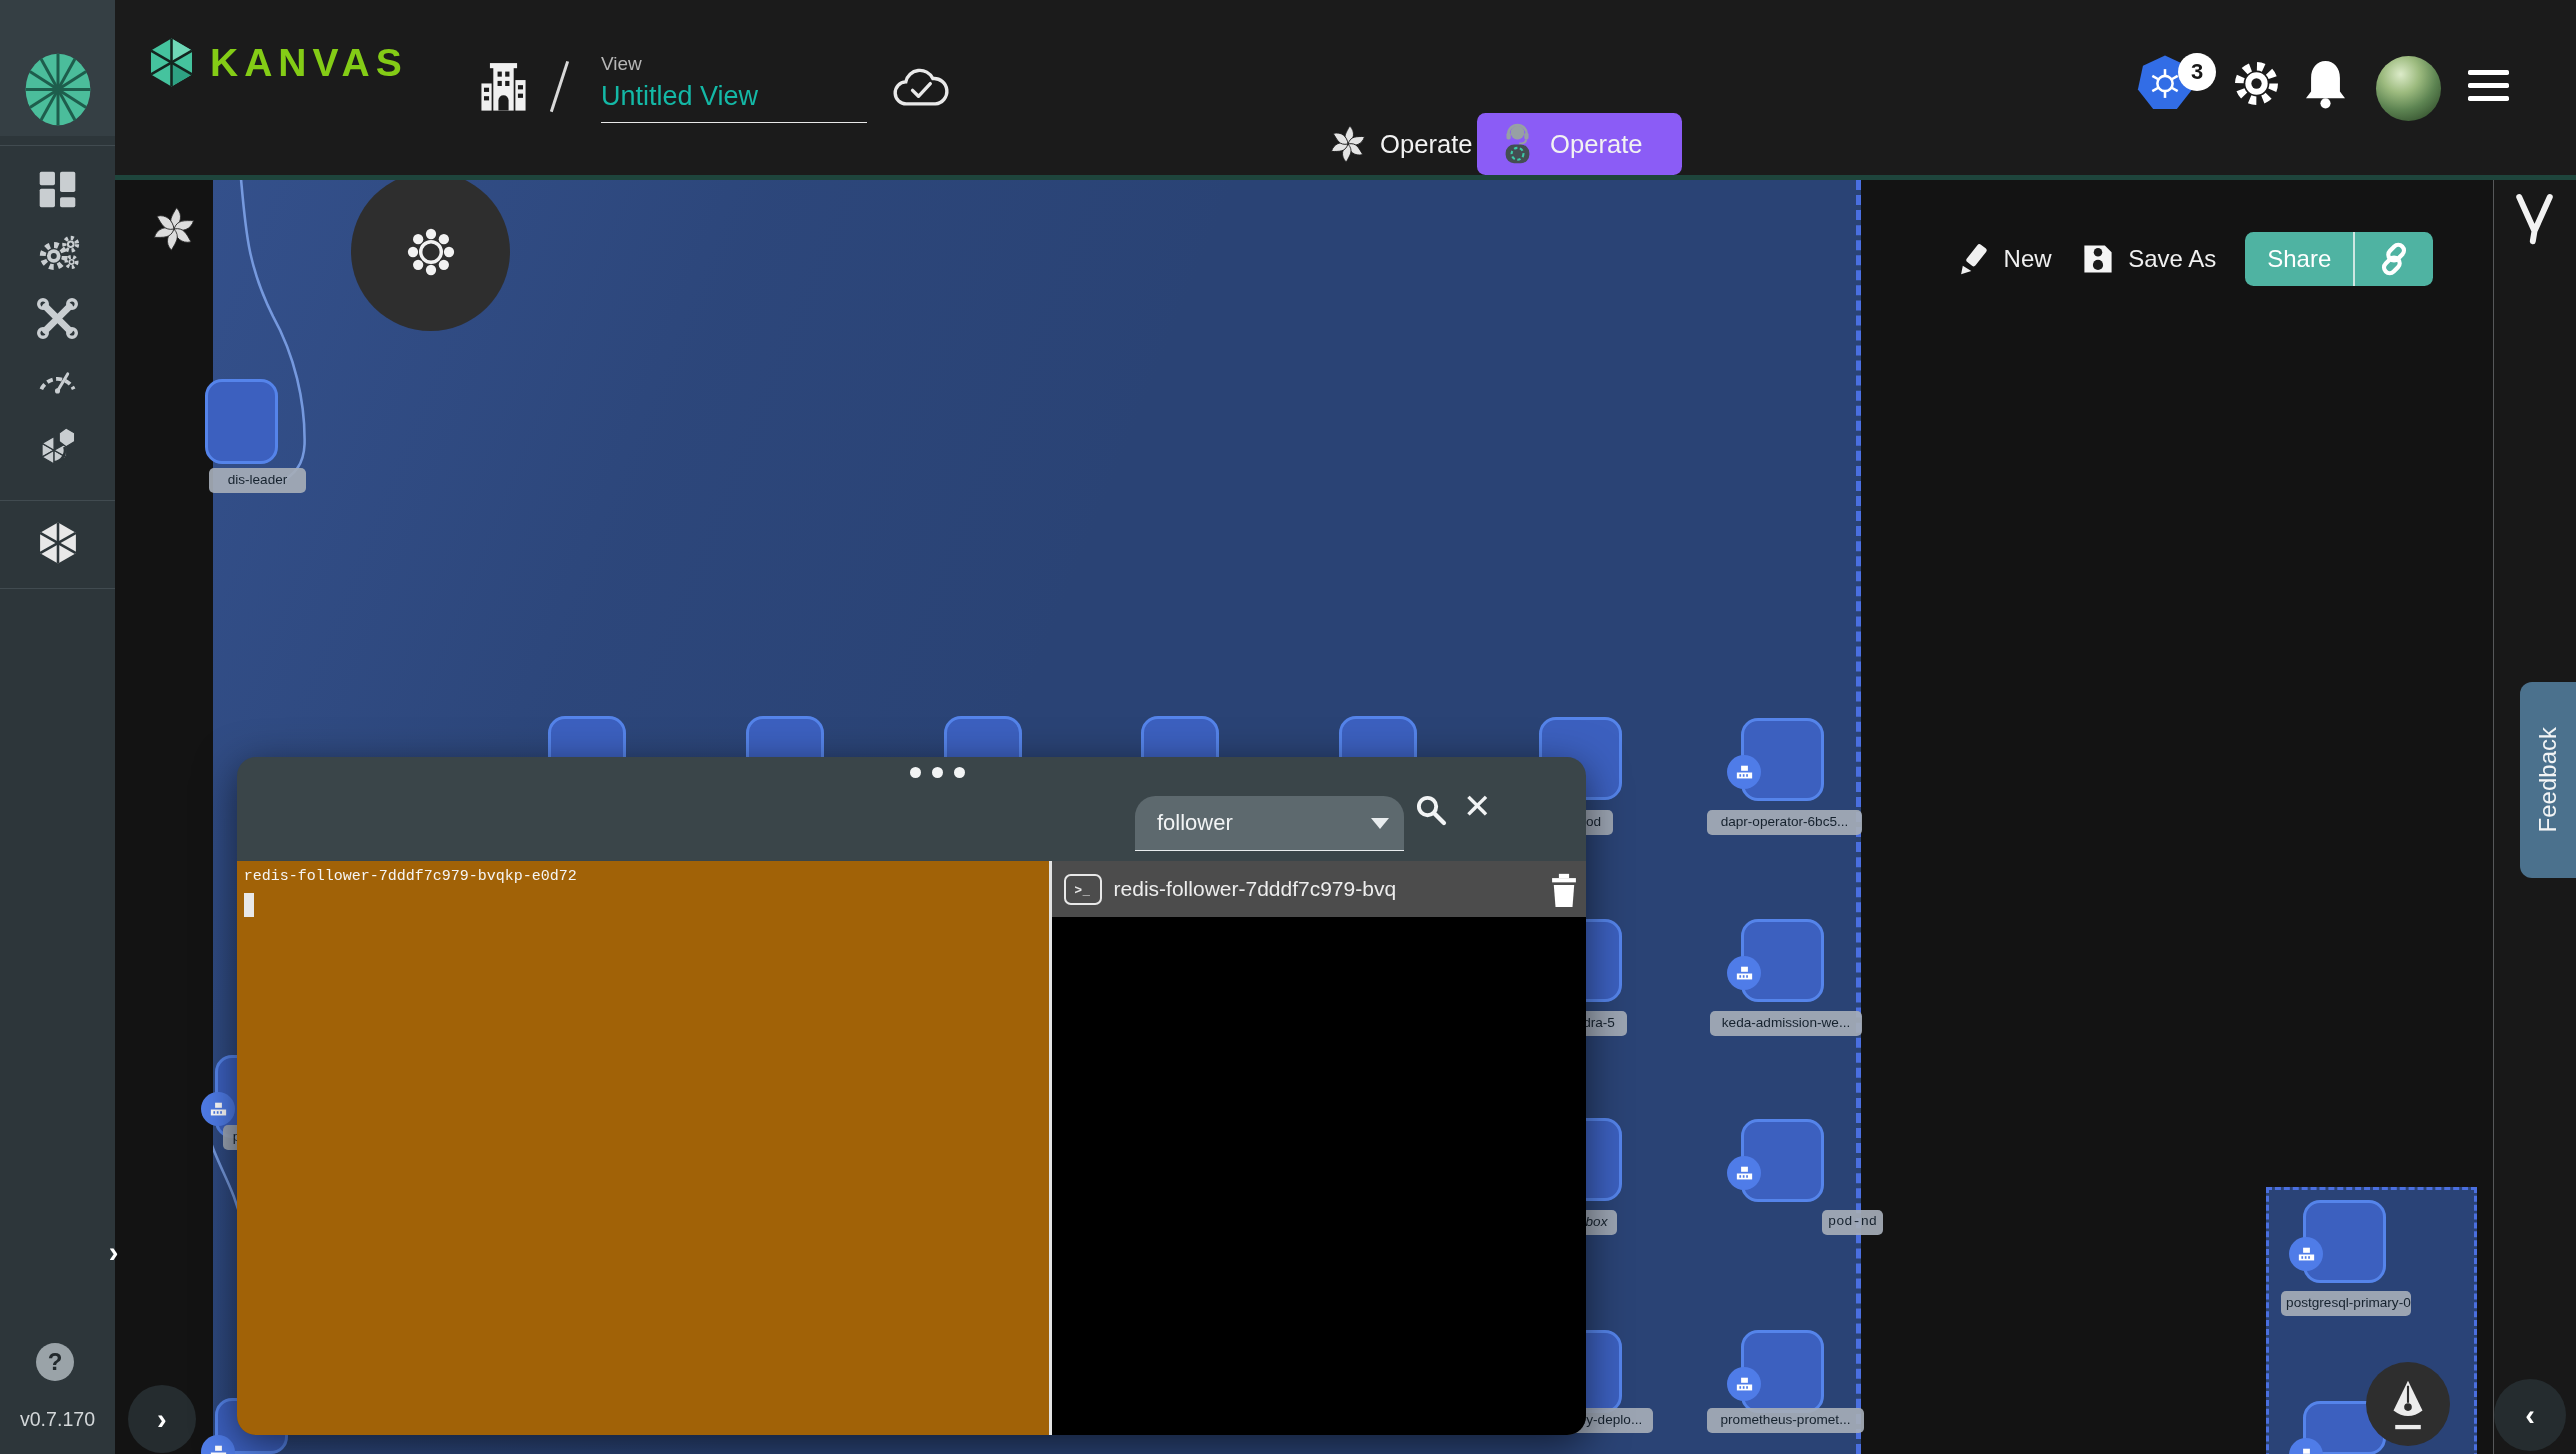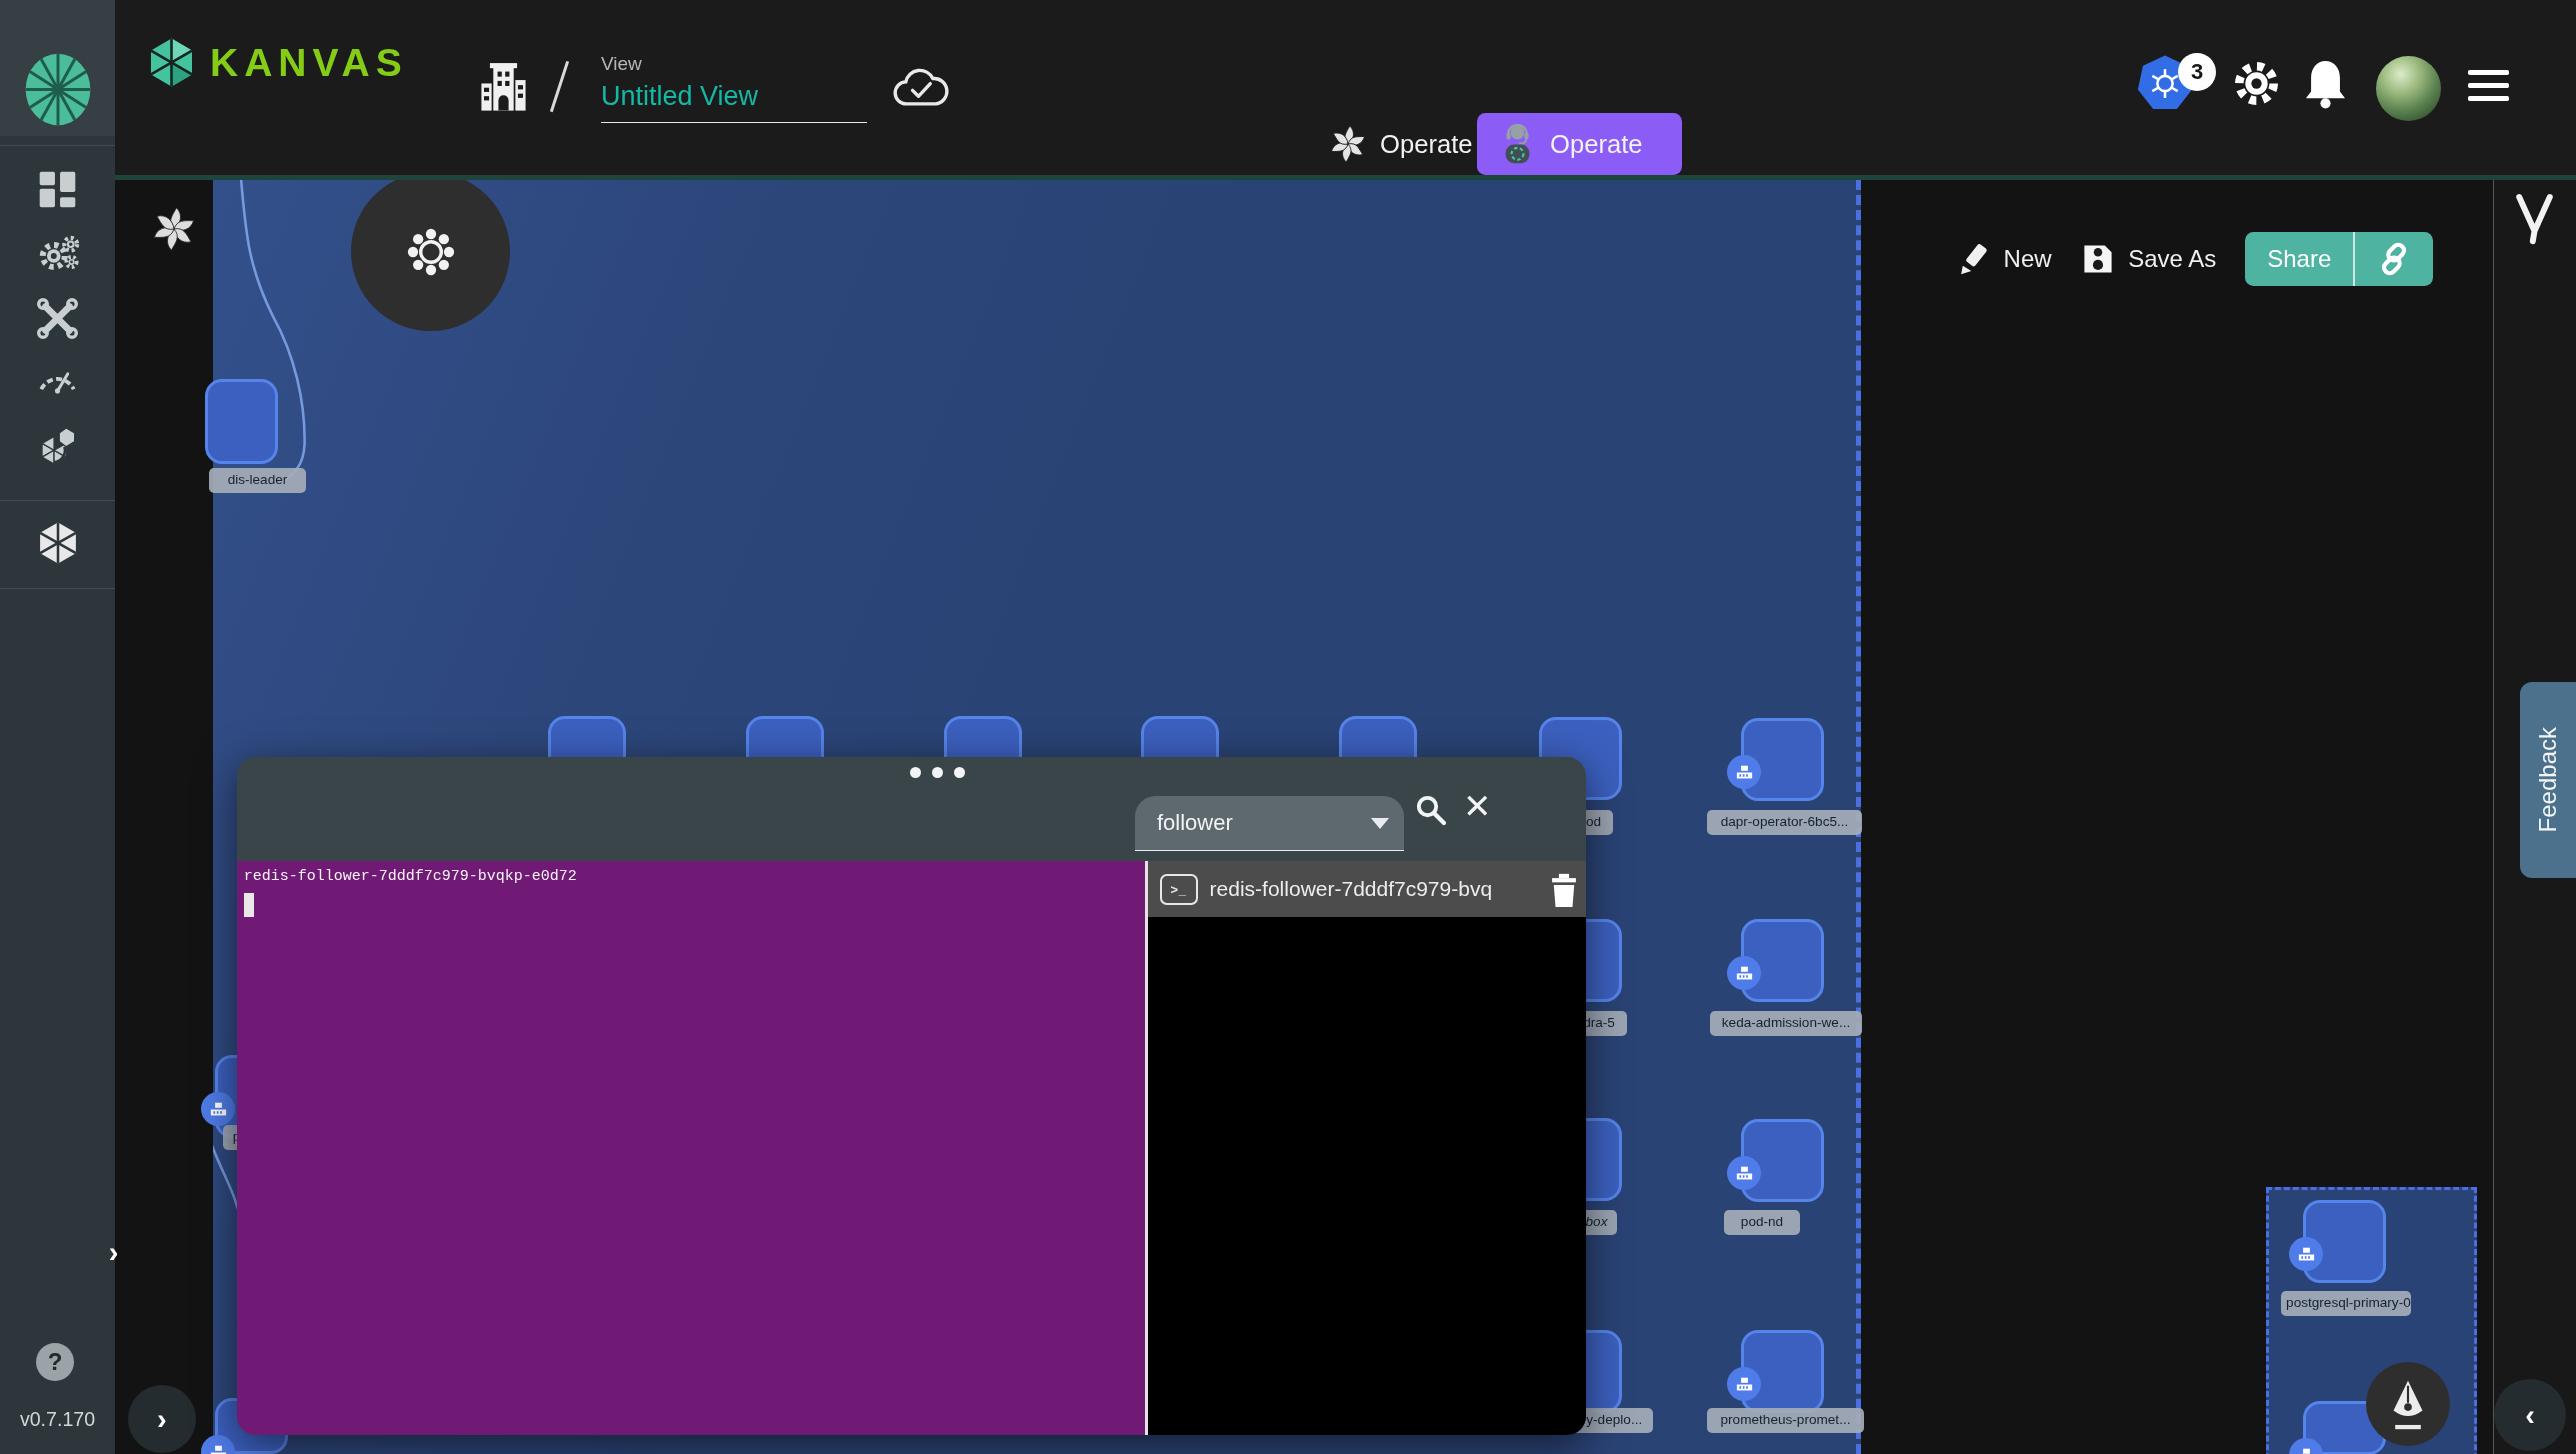--- a/index.html
+++ b/index.html
@@ -70,21 +70,21 @@
   
   #term{position:absolute;left:237px;top:757px;width:1349px;height:678px;background:#3a4549;border-radius:19px;box-shadow:0 10.2px 41px rgba(0,0,0,.55);z-index:50}
   #term-dots{position:absolute;left:673px;top:10.2px;display:flex;gap:11px;cursor:grab}
   #term-dots i{width:11px;height:11px;border-radius:50%;background:#f2f4f5}
   #term-search{position:absolute;left:898px;top:39px;width:269px;height:55px;background:#5d696e;border-radius:20.5px 20.5px 0 0;border-bottom:1.7px solid #e8ecee;display:flex;align-items:center}
   #term-search input{flex:1;background:transparent;border:none;outline:none;color:#f2f4f5;font-size:22px;padding-left:22px;font-family:"Liberation Sans",sans-serif;min-width:0}
   #term-search .caret{width:0;height:0;border-left:9.4px solid transparent;border-right:9.4px solid transparent;border-top:11px solid #e8ecee;margin-right:15.3px}
   #term-searchicon{position:absolute;left:1175px;top:34px;cursor:pointer}
   #term-close{position:absolute;left:1226px;top:32px;color:#f2f4f5;font-size:34px;line-height:1;cursor:pointer}
   #term-body{position:absolute;left:0;top:104px;width:1349px;height:574px;border-radius:0 0 19px 19px;overflow:hidden;display:flex}
-  #term-left{width:908px;height:100%;background:#701a75;position:relative}
+  #term-left{width:812px;height:100%;background:#a16207;position:relative}
   #term-vdiv{width:2.6px;height:100%;background:#e3e3e3}
   #term-right{flex:1;height:100%;background:#000;position:relative}
   #term-line{position:absolute;left:6.8px;top:6.8px;color:#f5f5f5;font-family:"Liberation Mono",monospace;font-size:15px}
   #term-cursor{position:absolute;left:6.8px;top:32px;width:10.2px;height:24px;background:#e8e8e8}
   #sess-row{position:absolute;left:0;top:0;width:100%;height:56px;background:#4c4c4c;display:flex;align-items:center;cursor:pointer}
   #sess-ic{width:38px;height:31px;border:2.6px solid #e8e8e8;border-radius:6.8px;margin-left:12px;color:#e8e8e8;font-size:12.8px;font-weight:700;display:flex;align-items:center;justify-content:center;letter-spacing:0.9px}
   #sess-label{color:#ededed;font-size:21px;margin-left:12px;white-space:nowrap;overflow:hidden;width:328px}
   #sess-trash{position:absolute;right:5.1px;top:10.2px}
 
   svg{display:block}
@@ -177,21 +177,21 @@
                 <rect x="2" y="10" width="18" height="7"></rect>
                 <g fill="#4f7ce8">
                   <rect x="5" y="12" width="2" height="3"></rect>
                   <rect x="9" y="12" width="2" height="3"></rect>
                   <rect x="13" y="12" width="2" height="3"></rect>
                 </g>
               </g>
             </svg>
           </span>
         </div>
-        <div class="pill" style="left: 1724px; top: 1210px; width: 76px;">pod-nd</div>
+        <div class="pill" style="left: 1822px; top: 1210px; width: 61px; font-family: Liberation Mono, monospace;">pod-nd</div>
         <div class="node" style="left: 1741px; top: 1330px; width: 83px; height: 83px; pointer-events: auto;">
           <span class="badge">
             <svg width="19" height="17" viewBox="0 0 22 20">
               <g fill="#fff">
                 <rect x="7" y="2" width="8" height="6"></rect>
                 <rect x="2" y="10" width="18" height="7"></rect>
                 <g fill="#4f7ce8">
                   <rect x="5" y="12" width="2" height="3"></rect>
                   <rect x="9" y="12" width="2" height="3"></rect>
                   <rect x="13" y="12" width="2" height="3"></rect>

